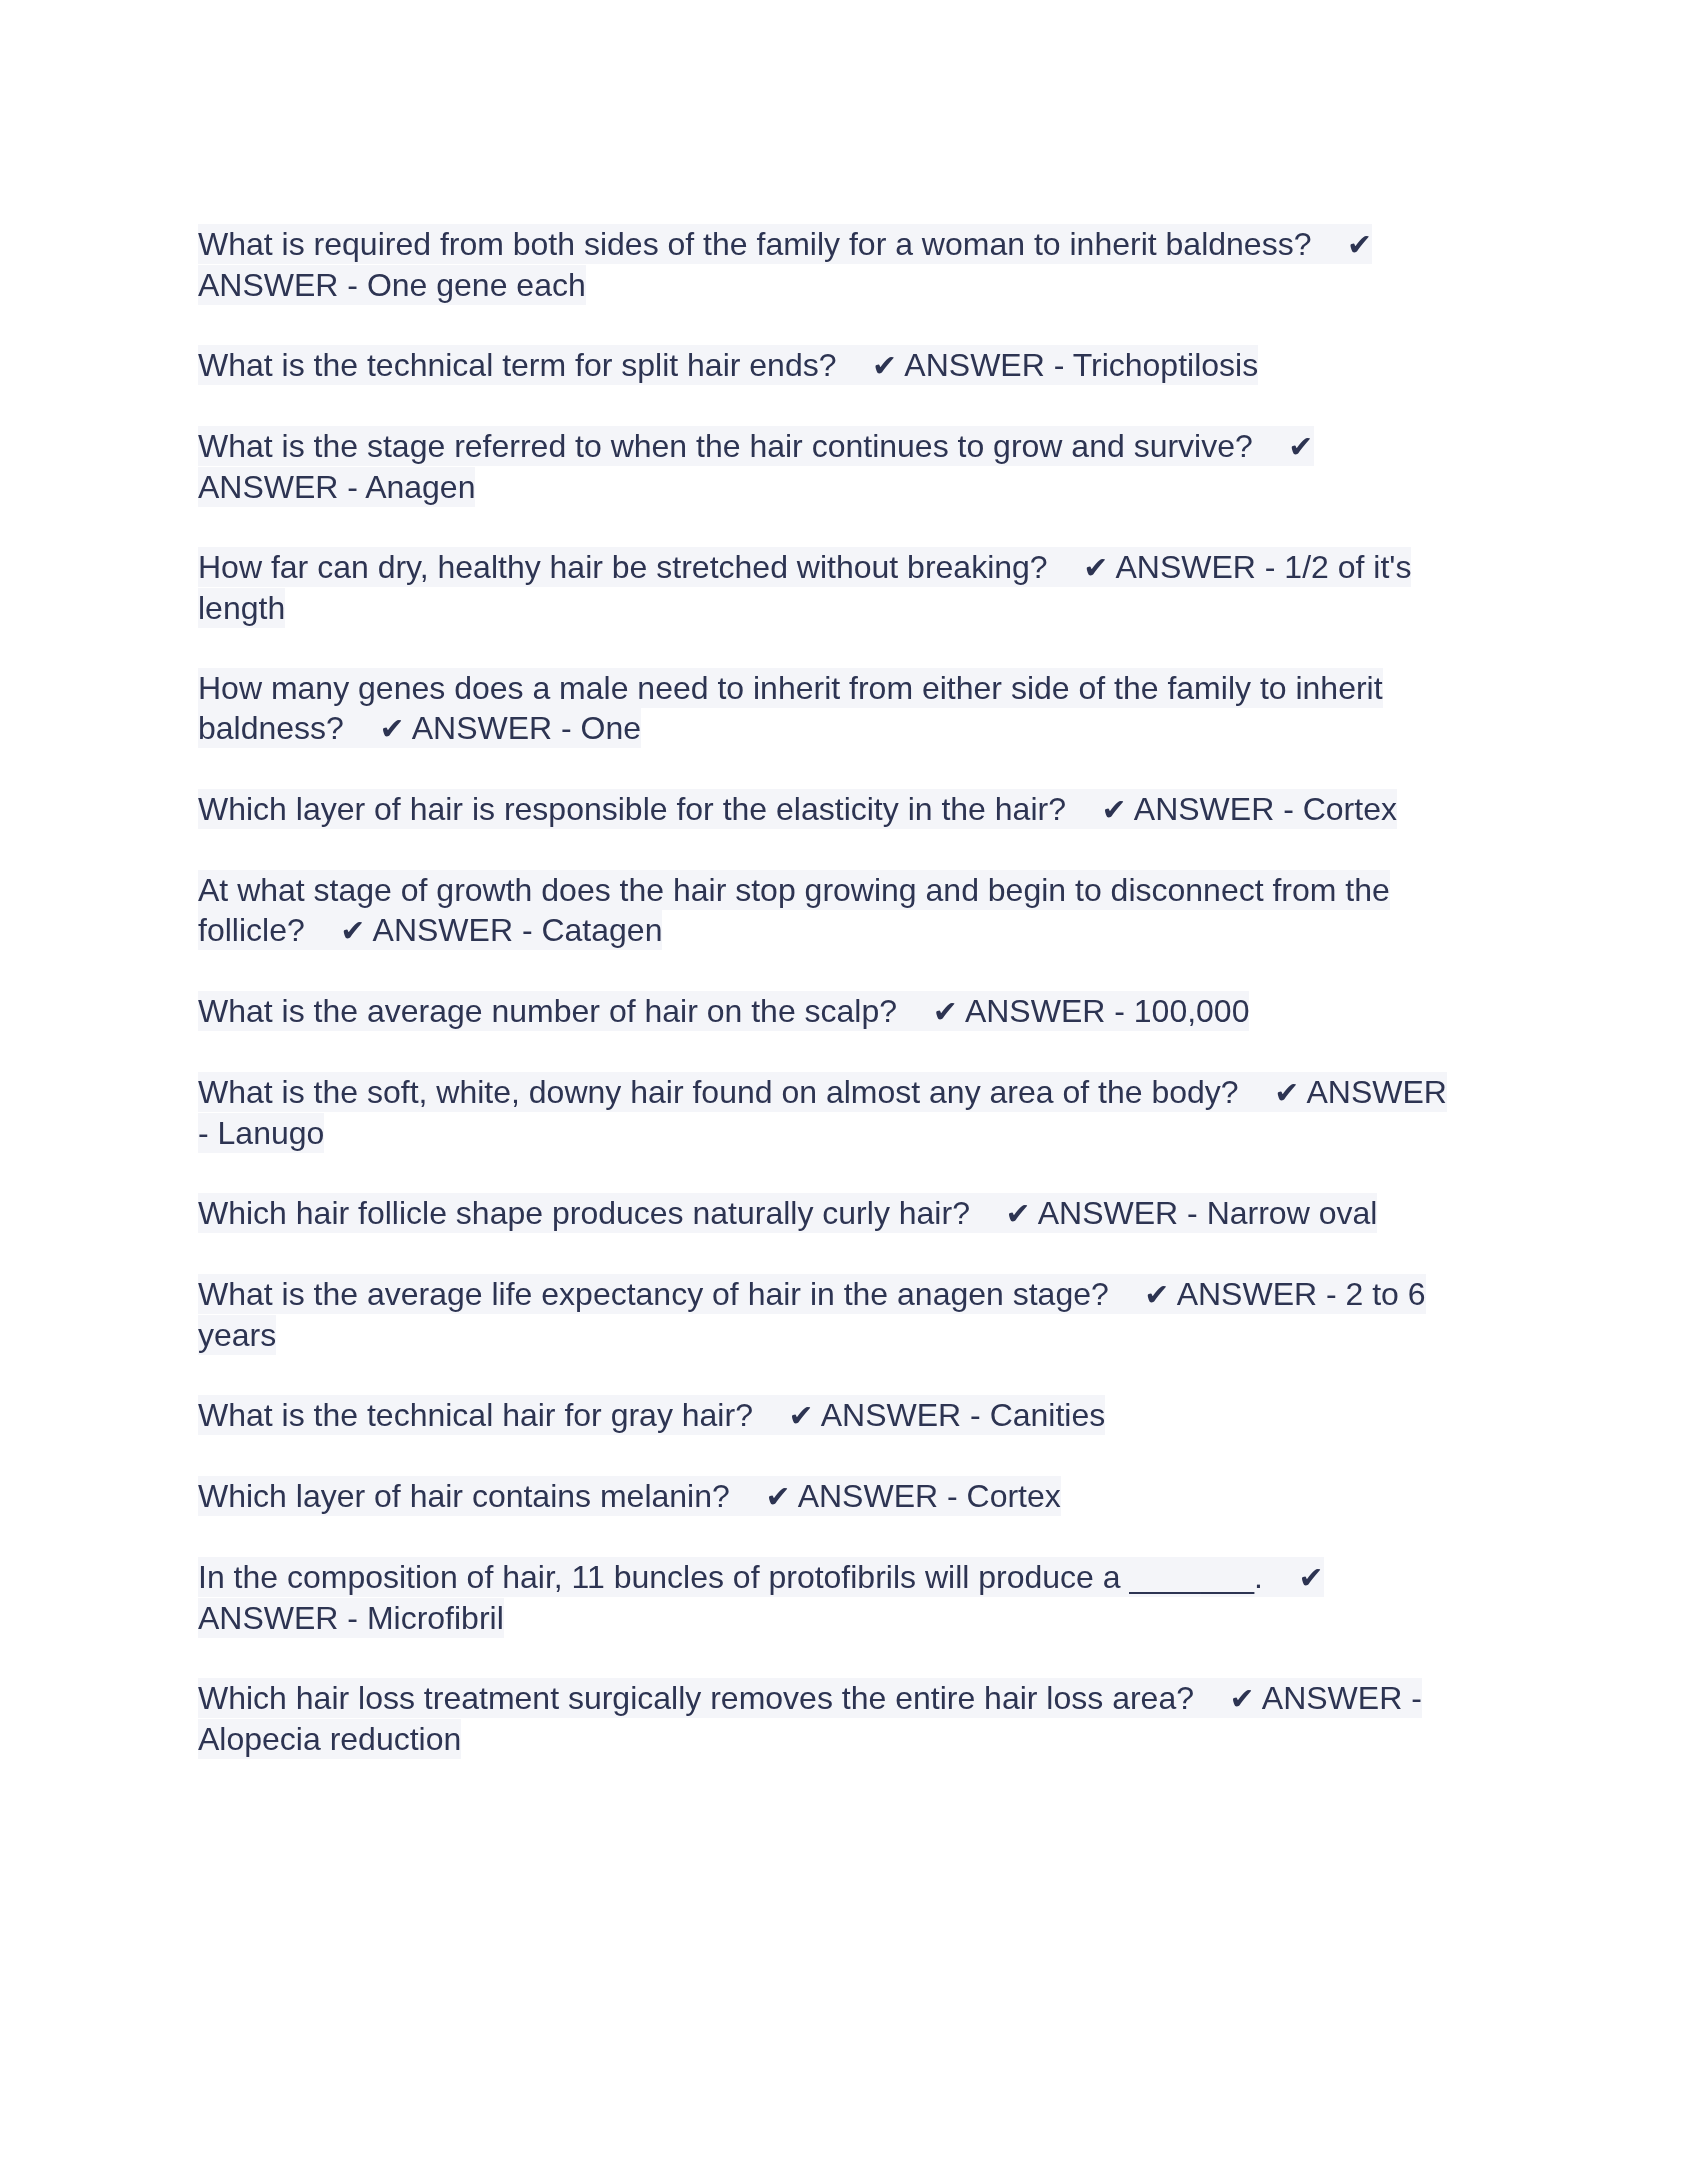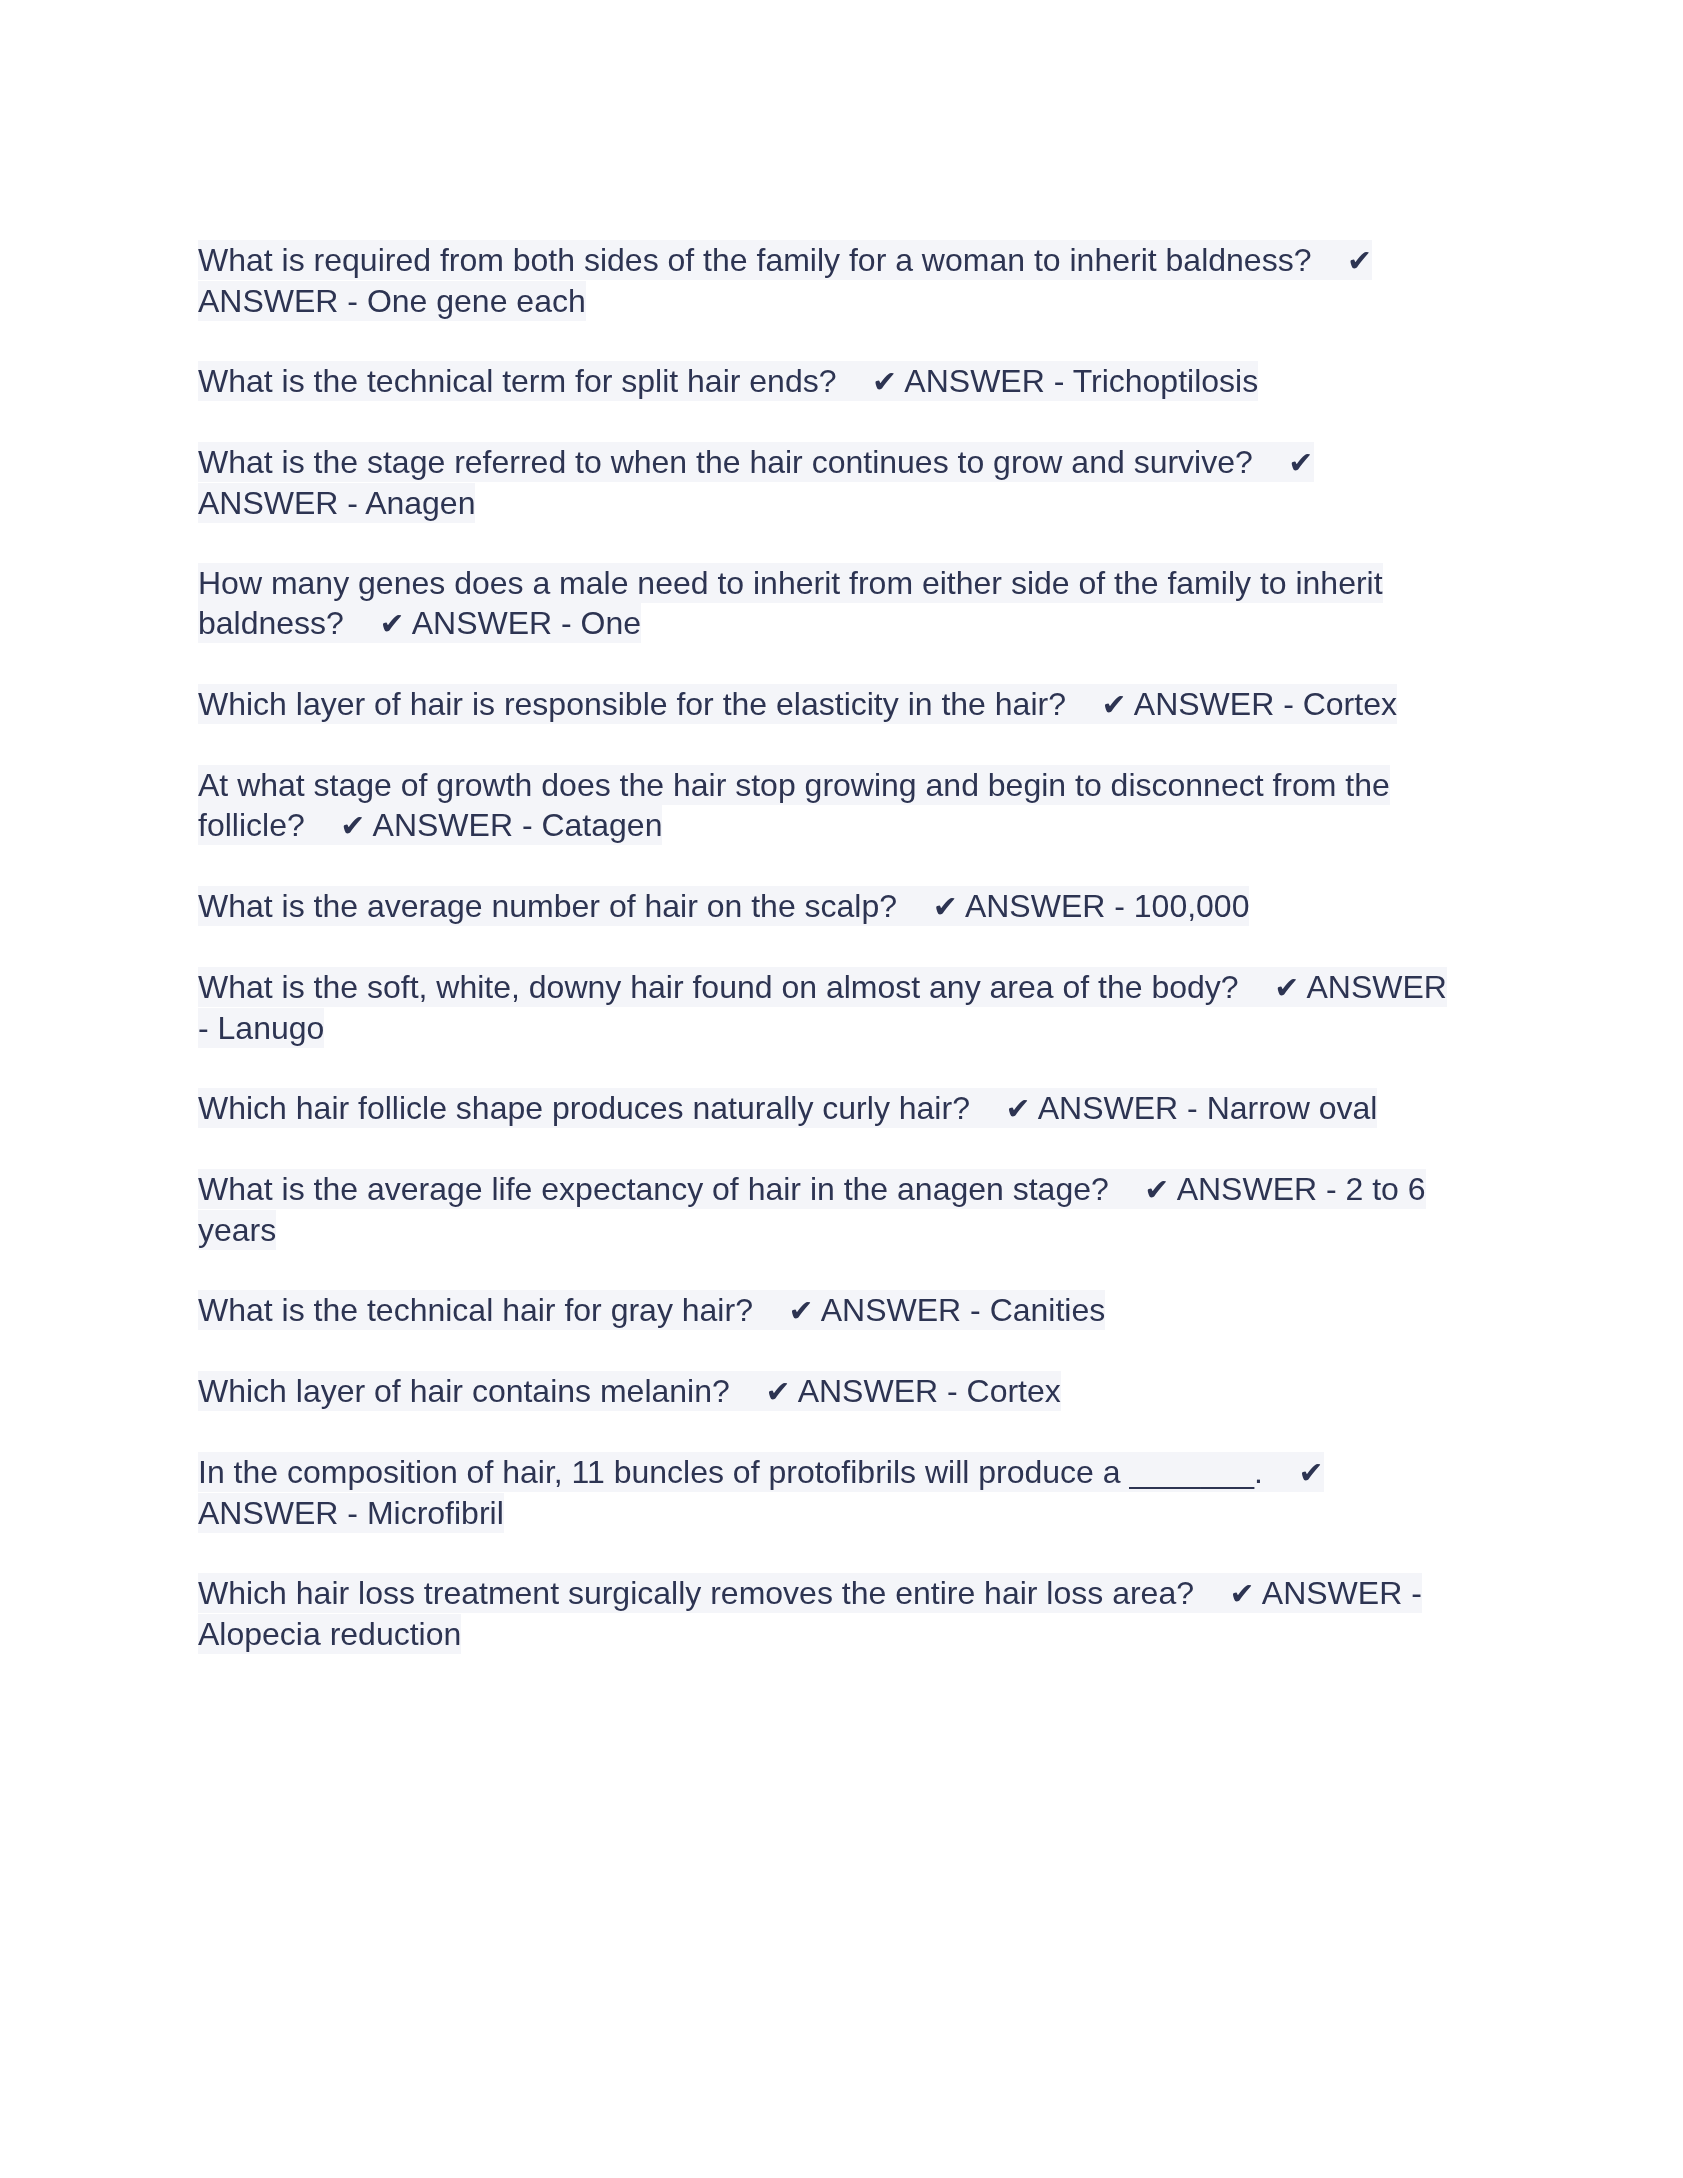--- a/index.html
+++ b/index.html
@@ -1,20 +1,20 @@
 <!DOCTYPE html>
 <html><head>
 <meta charset="utf-8">
 <style>
   html, body { margin: 0; padding: 0; background: #ffffff; }
   body { width: 1683px; height: 2178px; position: relative; overflow: hidden; }
   .page {
     position: absolute;
     left: 198px;
-    top: 240px;
+    top: 224px;
     width: 1259px;
     font-family: "Liberation Sans", sans-serif;
     font-size: 32px;
     line-height: 40px;
     color: #2d3452;
   }
   .qa {
     margin: 0 0 40px 0;
     padding: 0;
   }
@@ -32,20 +32,21 @@
 
 <div class="page">
   <div id="qa-list">
   <p class="qa"><span class="hl"><span class="q">What is required from both sides of the family for a woman to inherit baldness?</span><span class="gap">    </span><span class="check">✔</span> <span>ANSWER - </span><span class="a">One gene each</span></span></p>
 
 
   <p class="qa"><span class="hl"><span class="q">What is the technical term for split hair ends?</span><span class="gap">    </span><span class="check">✔</span> <span>ANSWER - </span><span class="a">Trichoptilosis</span></span></p>
 
   <p class="qa"><span class="hl"><span class="q">What is the stage referred to when the hair continues to grow and survive?</span><span class="gap">    </span><span class="check">✔</span> <span>ANSWER - </span><span class="a">Anagen</span></span></p>
 
+  <p class="qa"><span class="hl"><span class="q">How far can dry, healthy hair be stretched without breaking?</span><span class="gap">    </span><span class="check">✔</span> <span>ANSWER - </span><span class="a">1/2 of it's length</span></span></p>
 
   <p class="qa"><span class="hl"><span class="q">How many genes does a male need to inherit from either side of the family to inherit baldness?</span><span class="gap">    </span><span class="check">✔</span> <span>ANSWER - </span><span class="a">One</span></span></p>
 
   <p class="qa"><span class="hl"><span class="q">Which layer of hair is responsible for the elasticity in the hair?</span><span class="gap">    </span><span class="check">✔</span> <span>ANSWER - </span><span class="a">Cortex</span></span></p>
 
   <p class="qa"><span class="hl"><span class="q">At what stage of growth does the hair stop growing and begin to disconnect from the follicle?</span><span class="gap">    </span><span class="check">✔</span> <span>ANSWER - </span><span class="a">Catagen</span></span></p>
 
   <p class="qa"><span class="hl"><span class="q">What is the average number of hair on the scalp?</span><span class="gap">    </span><span class="check">✔</span> <span>ANSWER - </span><span class="a">100,000</span></span></p>
 
   <p class="qa"><span class="hl"><span class="q">What is the soft, white, downy hair found on almost any area of the body?</span><span class="gap">    </span><span class="check">✔</span> <span>ANSWER - </span><span class="a">Lanugo</span></span></p>

